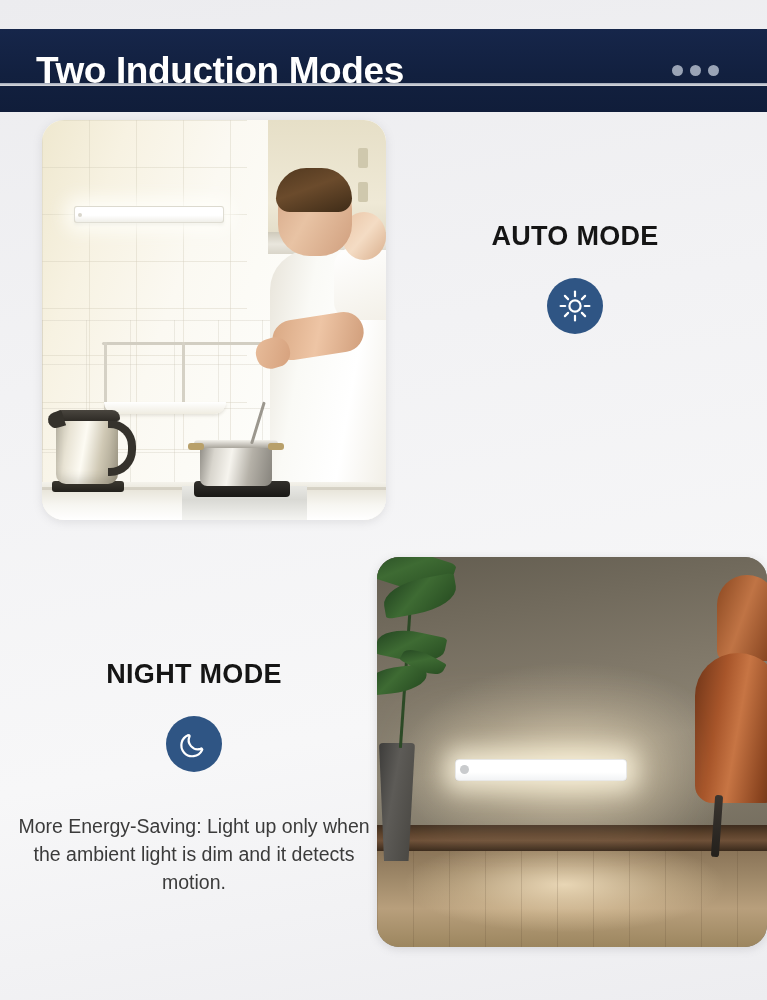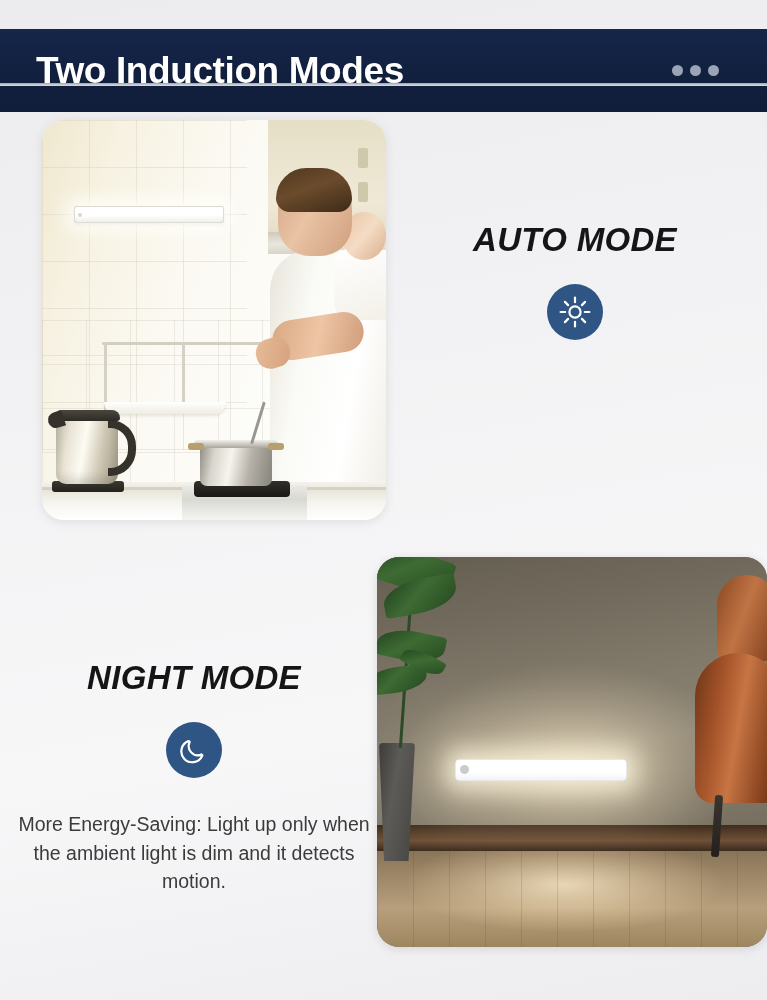--- a/index.html
+++ b/index.html
@@ -429,45 +429,44 @@
 
   
   .mode-block {
     position: absolute;
     text-align: center;
   }
   .mode-auto  { left: 395px; top: 222px; width: 360px; }
   .mode-night { left: 14px;  top: 660px; width: 360px; }
 
   .mode-title {
-    font-size: 33px;
+    font-size: 27px;
     font-weight: bold;
     color: #151515;
     letter-spacing: 0.3px;
     line-height: 1.1;
     margin: 0;
-    font-style: italic;
   }
   .mode-icon {
     width: 56px;
     height: 56px;
     border-radius: 50%;
     background: #2f5584;
     margin: 26px auto 0;
     display: flex;
     align-items: center;
     justify-content: center;
   }
   .mode-desc {
     margin: 34px 0 0;
     font-size: 19.5px;
     line-height: 1.45;
     color: #3b3b3b;
   }
-  .mode-night .mode-desc { margin-top: 32px; }
+  .mode-night .mode-desc { margin-top: 40px; }
 </style>
 </head>
 <body>
 
 <div class="page">
 
   <div class="header">
     <div class="header-title">Two Induction Modes</div>
     <div class="dots">
       <i></i>

